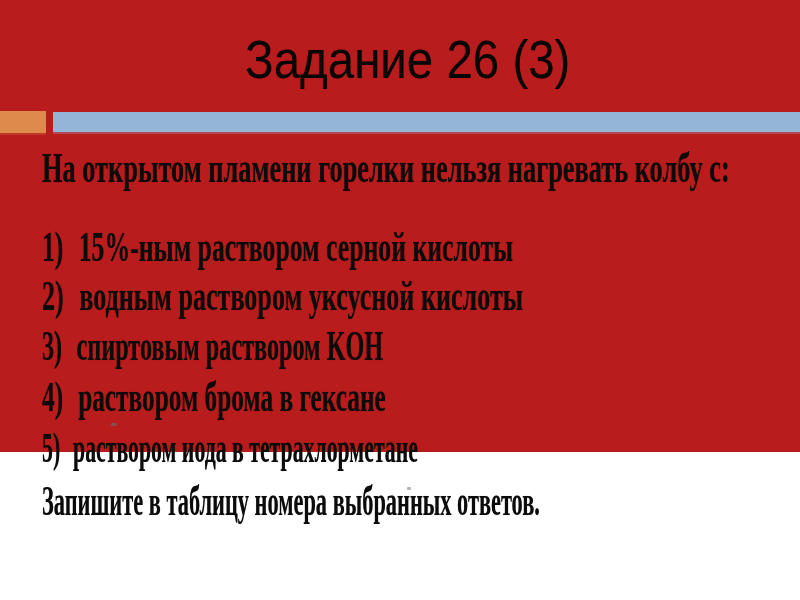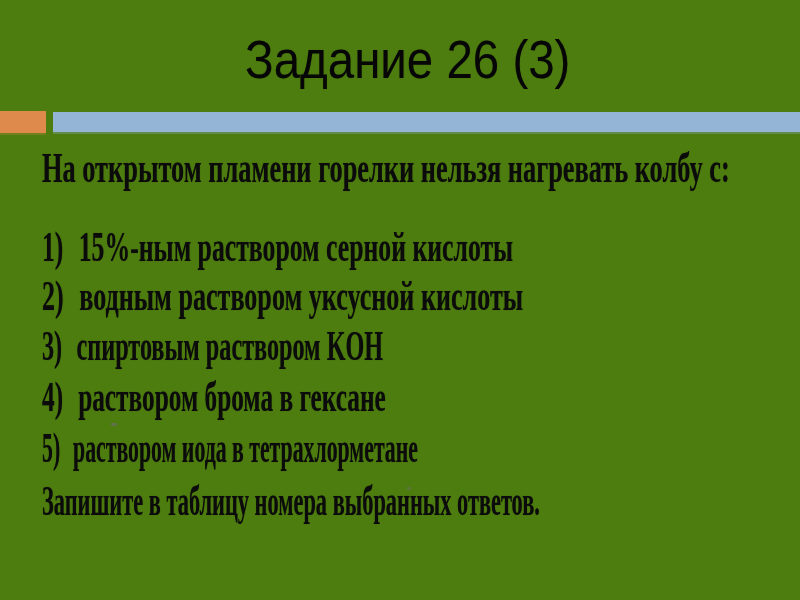--- a/index.html
+++ b/index.html
@@ -6,22 +6,22 @@
   body {
     width: 800px; height: 600px;
     background: #ffffff;
     overflow: hidden;
     position: relative;
     font-family: "Liberation Sans", sans-serif;
   }
   .slide {
     position: absolute;
     left: 0; top: 0;
-    width: 800px; height: 600px;
-    background: #4d7c0f;
+    width: 800px; height: 452px;
+    background: #b91c1c;
   }
   
   .slide-title {
     position: absolute;
     left: 245px;
     top: 33px;
     font-family: "Liberation Sans", sans-serif;
     font-size: 53px;
     line-height: 1.0;
     font-weight: 400;

